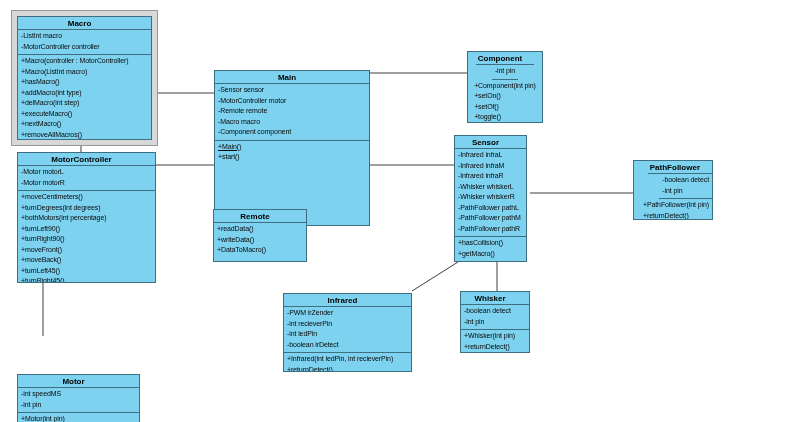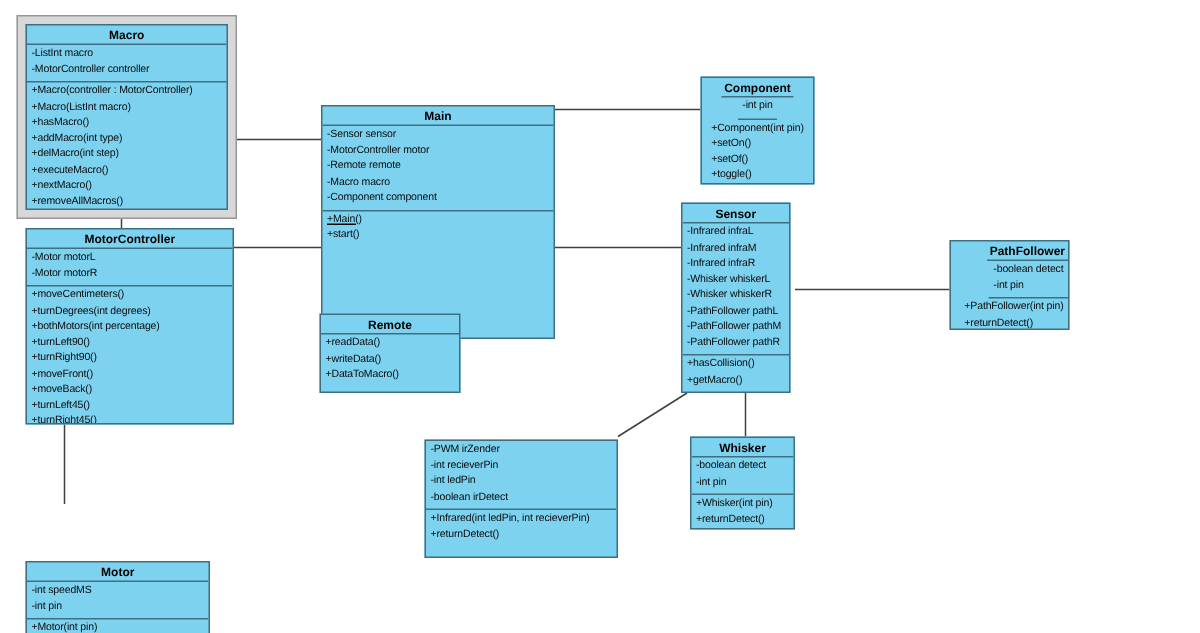--- a/index.html
+++ b/index.html
@@ -34,21 +34,21 @@
     z-index:2;
     overflow:hidden;
   }
   .uml-title {
     font-weight:bold;
     font-size:8px;
     line-height:11px;
     text-align:center;
     color:#000;
     border-bottom:1px solid #3e6f80;
-    padding:1px 2px 0 2px;
+    padding:1px 12px 0 2px;
     flex:0 0 auto;
     white-space:nowrap;
   }
   .uml-attrs {
     border-bottom:1px solid #3e6f80;
     padding:1px 3px 2px 3px;
     flex:0 0 auto;
   }
   .uml-methods {
     padding:1px 3px 2px 3px;
@@ -192,20 +192,21 @@
       <div class="row">-boolean detect</div>
       <div class="row">-int pin</div>
     </div>
     <div class="uml-methods">
       <div class="row">+PathFollower(int pin)</div>
       <div class="row">+returnDetect()</div>
     </div>
   </div>
 
   <div class="uml-class" style="left:283px; top:293px; width:129px; height:79px;">
+    <div class="uml-title">Infrared</div>
     <div class="uml-attrs">
       <div class="row">-PWM irZender</div>
       <div class="row">-int recieverPin</div>
       <div class="row">-int ledPin</div>
       <div class="row">-boolean irDetect</div>
     </div>
     <div class="uml-methods">
       <div class="row">+Infrared(int ledPin, int recieverPin)</div>
       <div class="row">+returnDetect()</div>
     </div>

